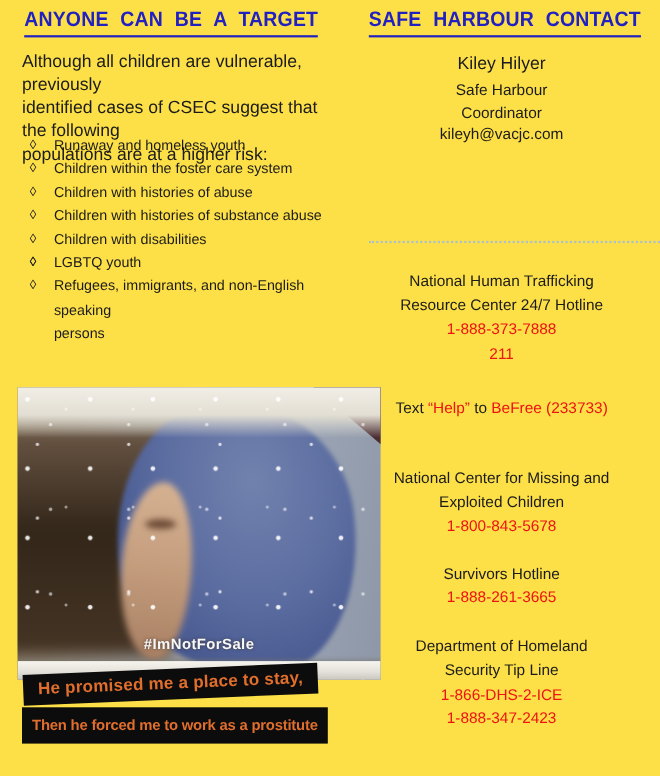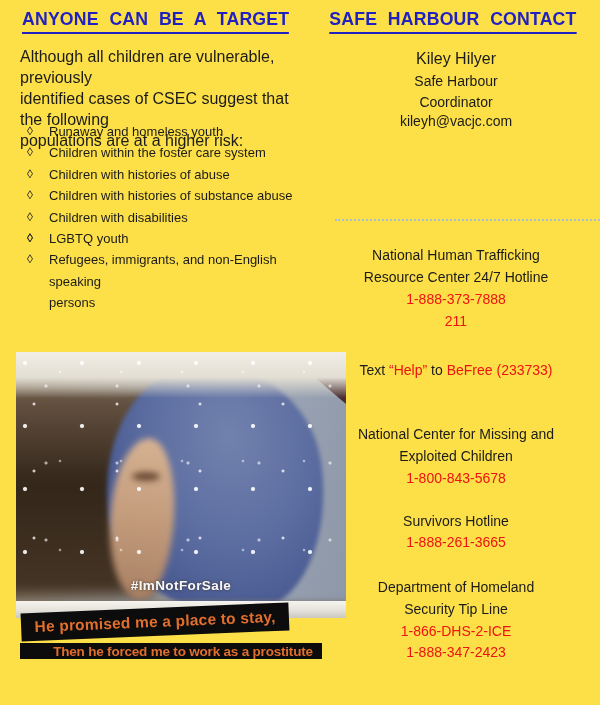--- a/index.html
+++ b/index.html
@@ -19,21 +19,21 @@
   .page{position:absolute;inset:0;background:#fde047;}
 
   
   .head-wrap{position:absolute;}
   .head{
     display:inline-block;color:var(--blue);font-weight:bold;font-size:19px;
     letter-spacing:.2px;word-spacing:6px;border-bottom:2.5px solid var(--blue);
     padding-bottom:2px;transform:scaleX(.93);transform-origin:left center;white-space:nowrap;
   }
   .head-left{left:22px;top:8px;}
-  .head-right{left:320px;top:8px;width:272px;text-align:left;}
+  .head-right{left:320px;top:8px;width:272px;text-align:right;}
   .head-right .head{transform-origin:center;}
 
   
   .intro{
     position:absolute;left:20px;top:46px;width:292px;
     font-size:16px;line-height:21px;white-space:pre-line;
   }
   ul.risks{
     position:absolute;left:26px;top:121px;width:282px;margin:0;padding:0;
     list-style:none;font-size:13px;
@@ -76,21 +76,21 @@
     text-shadow:0 0 3px rgba(60,50,40,.85);
   }
 
   
   .banner{
     position:absolute;background:var(--banner);display:flex;align-items:center;justify-content:center;
   }
   .banner span{color:var(--orange);font-weight:bold;white-space:nowrap;}
   .banner1{left:21px;top:608px;width:268px;height:28px;transform:rotate(-2.4deg);}
   .banner1 span{font-size:15.5px;letter-spacing:.2px;}
-  .banner2{left:20px;top:643px;width:278px;height:16px;padding-left:24px;}
+  .banner2{left:20px;top:643px;width:278px;height:33px;}
   .banner2 span{font-size:13.5px;letter-spacing:-.2px;}
 
   
   .rc{position:absolute;left:320px;top:0;width:272px;height:683px;}
   .rb{position:absolute;left:0;width:100%;text-align:center;font-size:14px;line-height:21px;}
   .rb.red{color:var(--red);}
   .name{font-size:16px;}
   .divider{position:absolute;left:335px;top:219px;width:265px;border-top:2px dotted var(--divider);}
   .redspan{color:var(--red);}
 </style>

